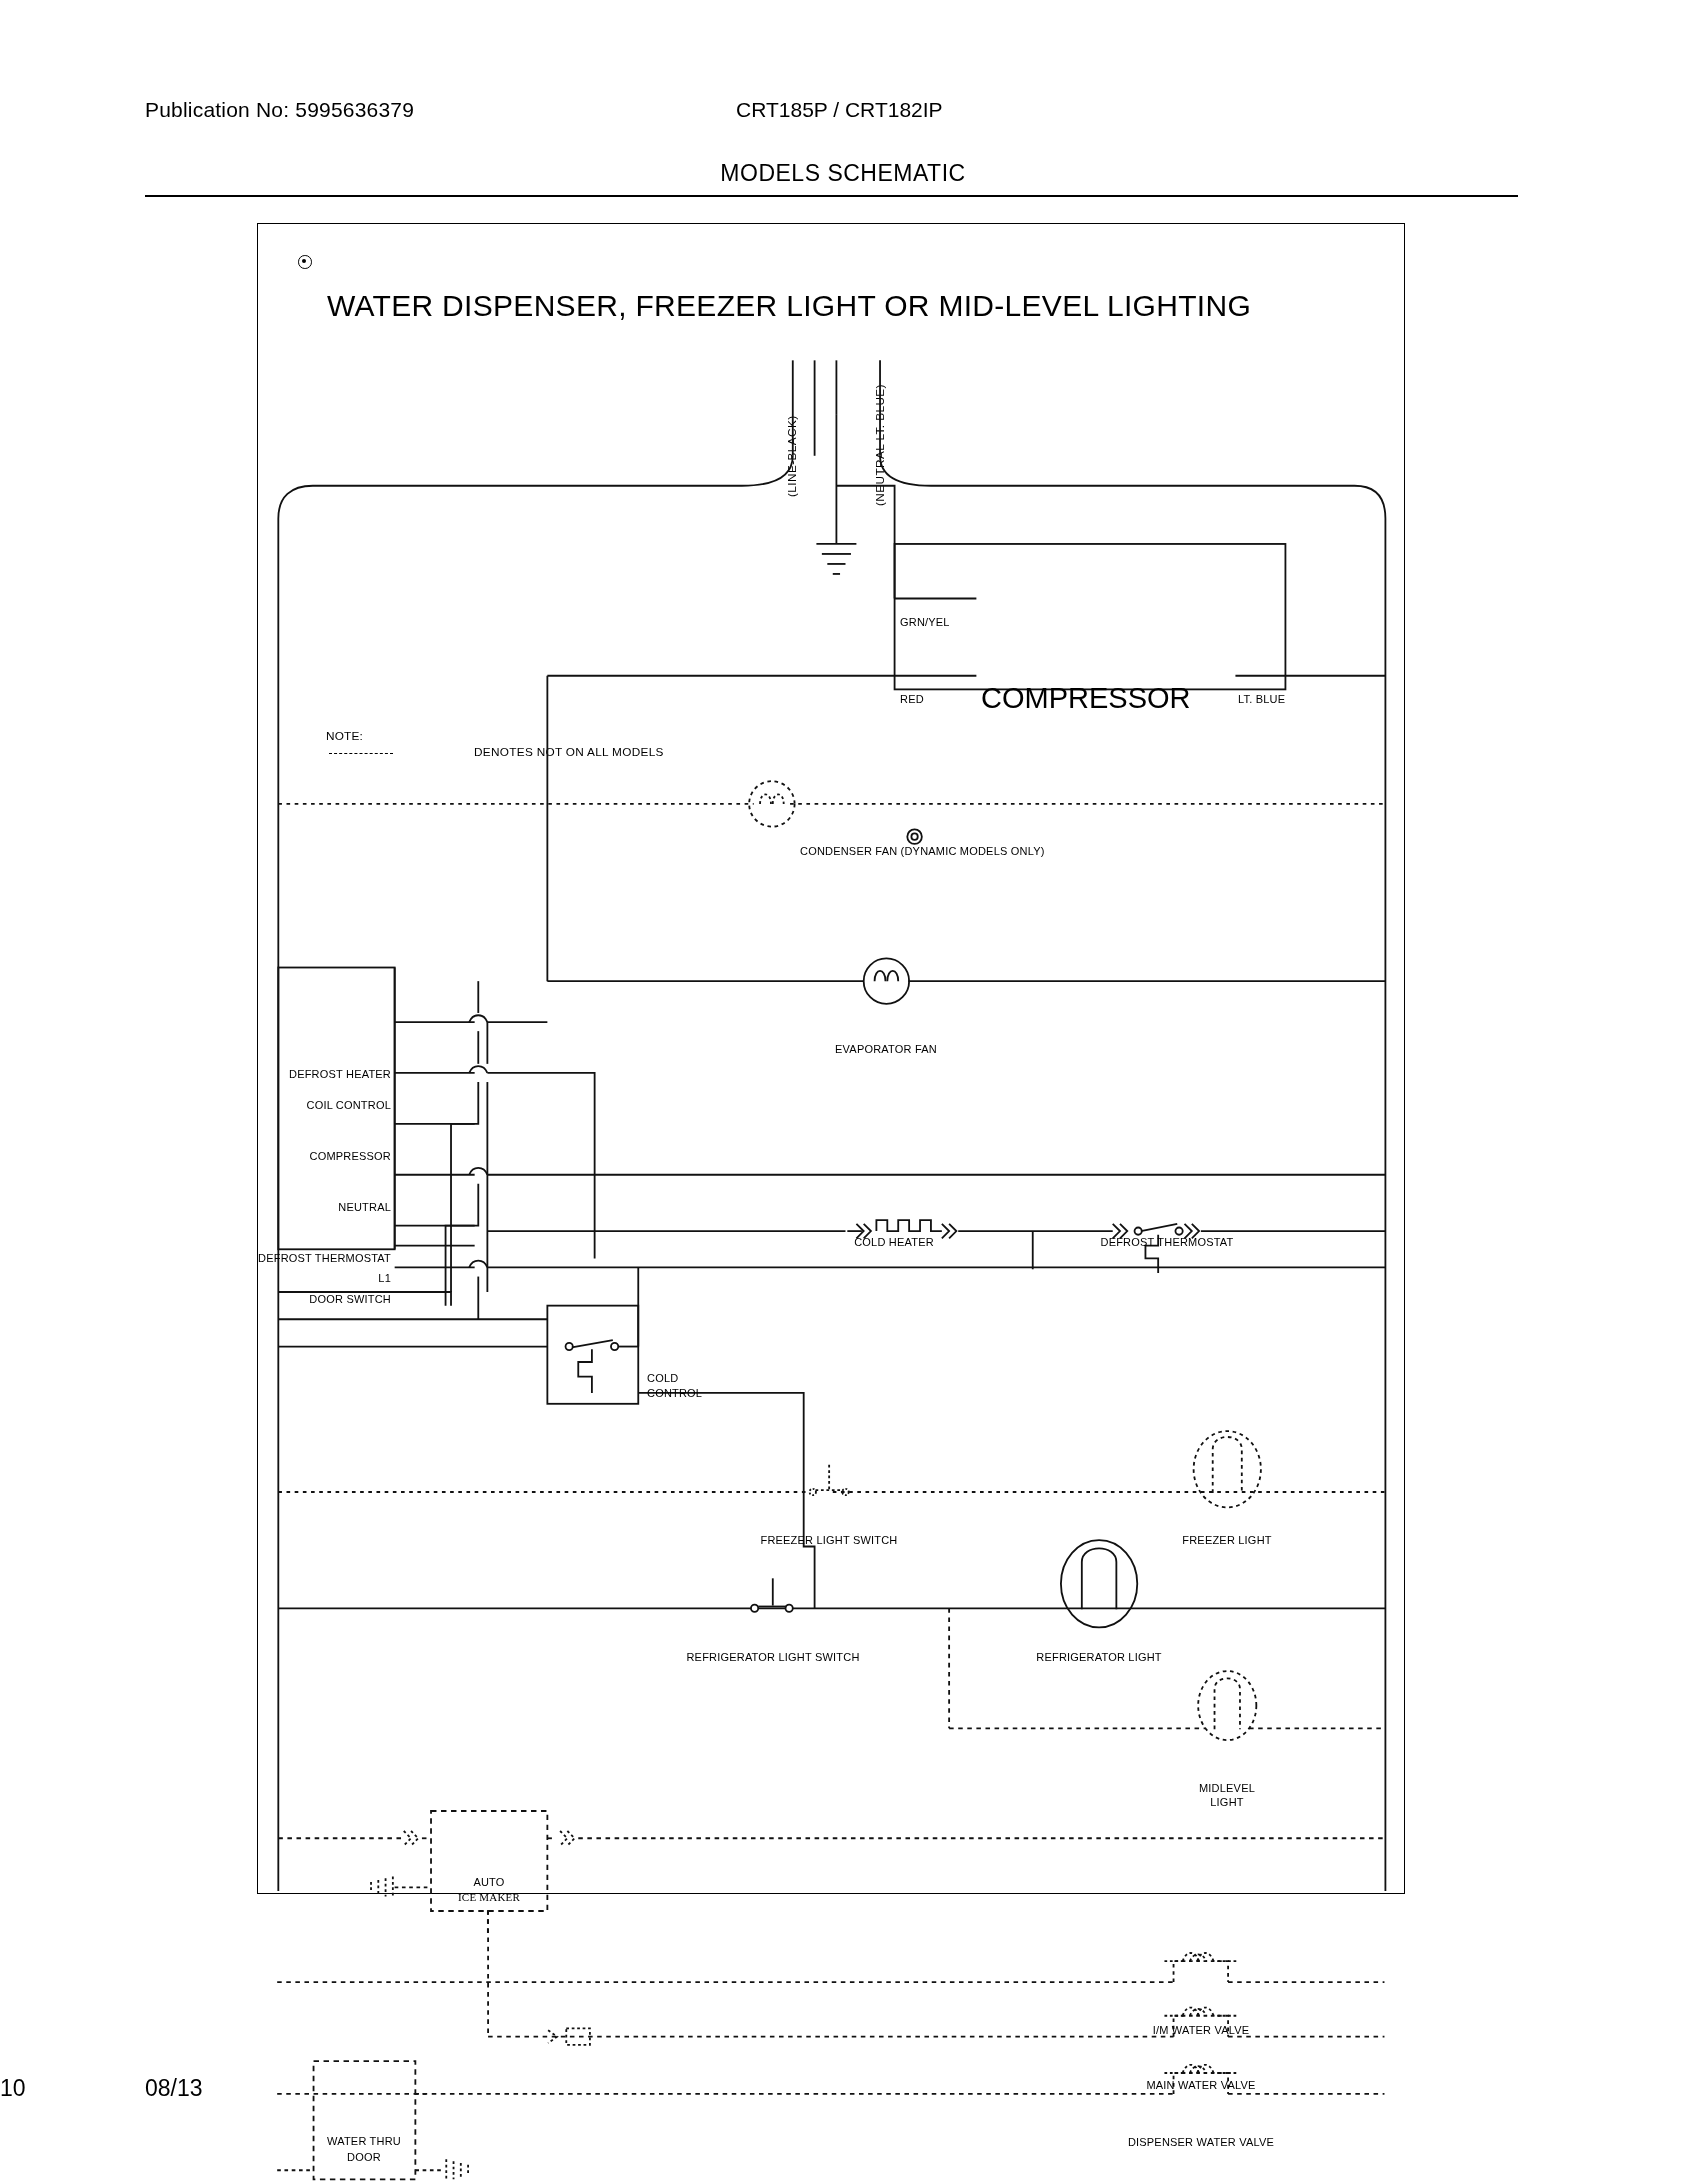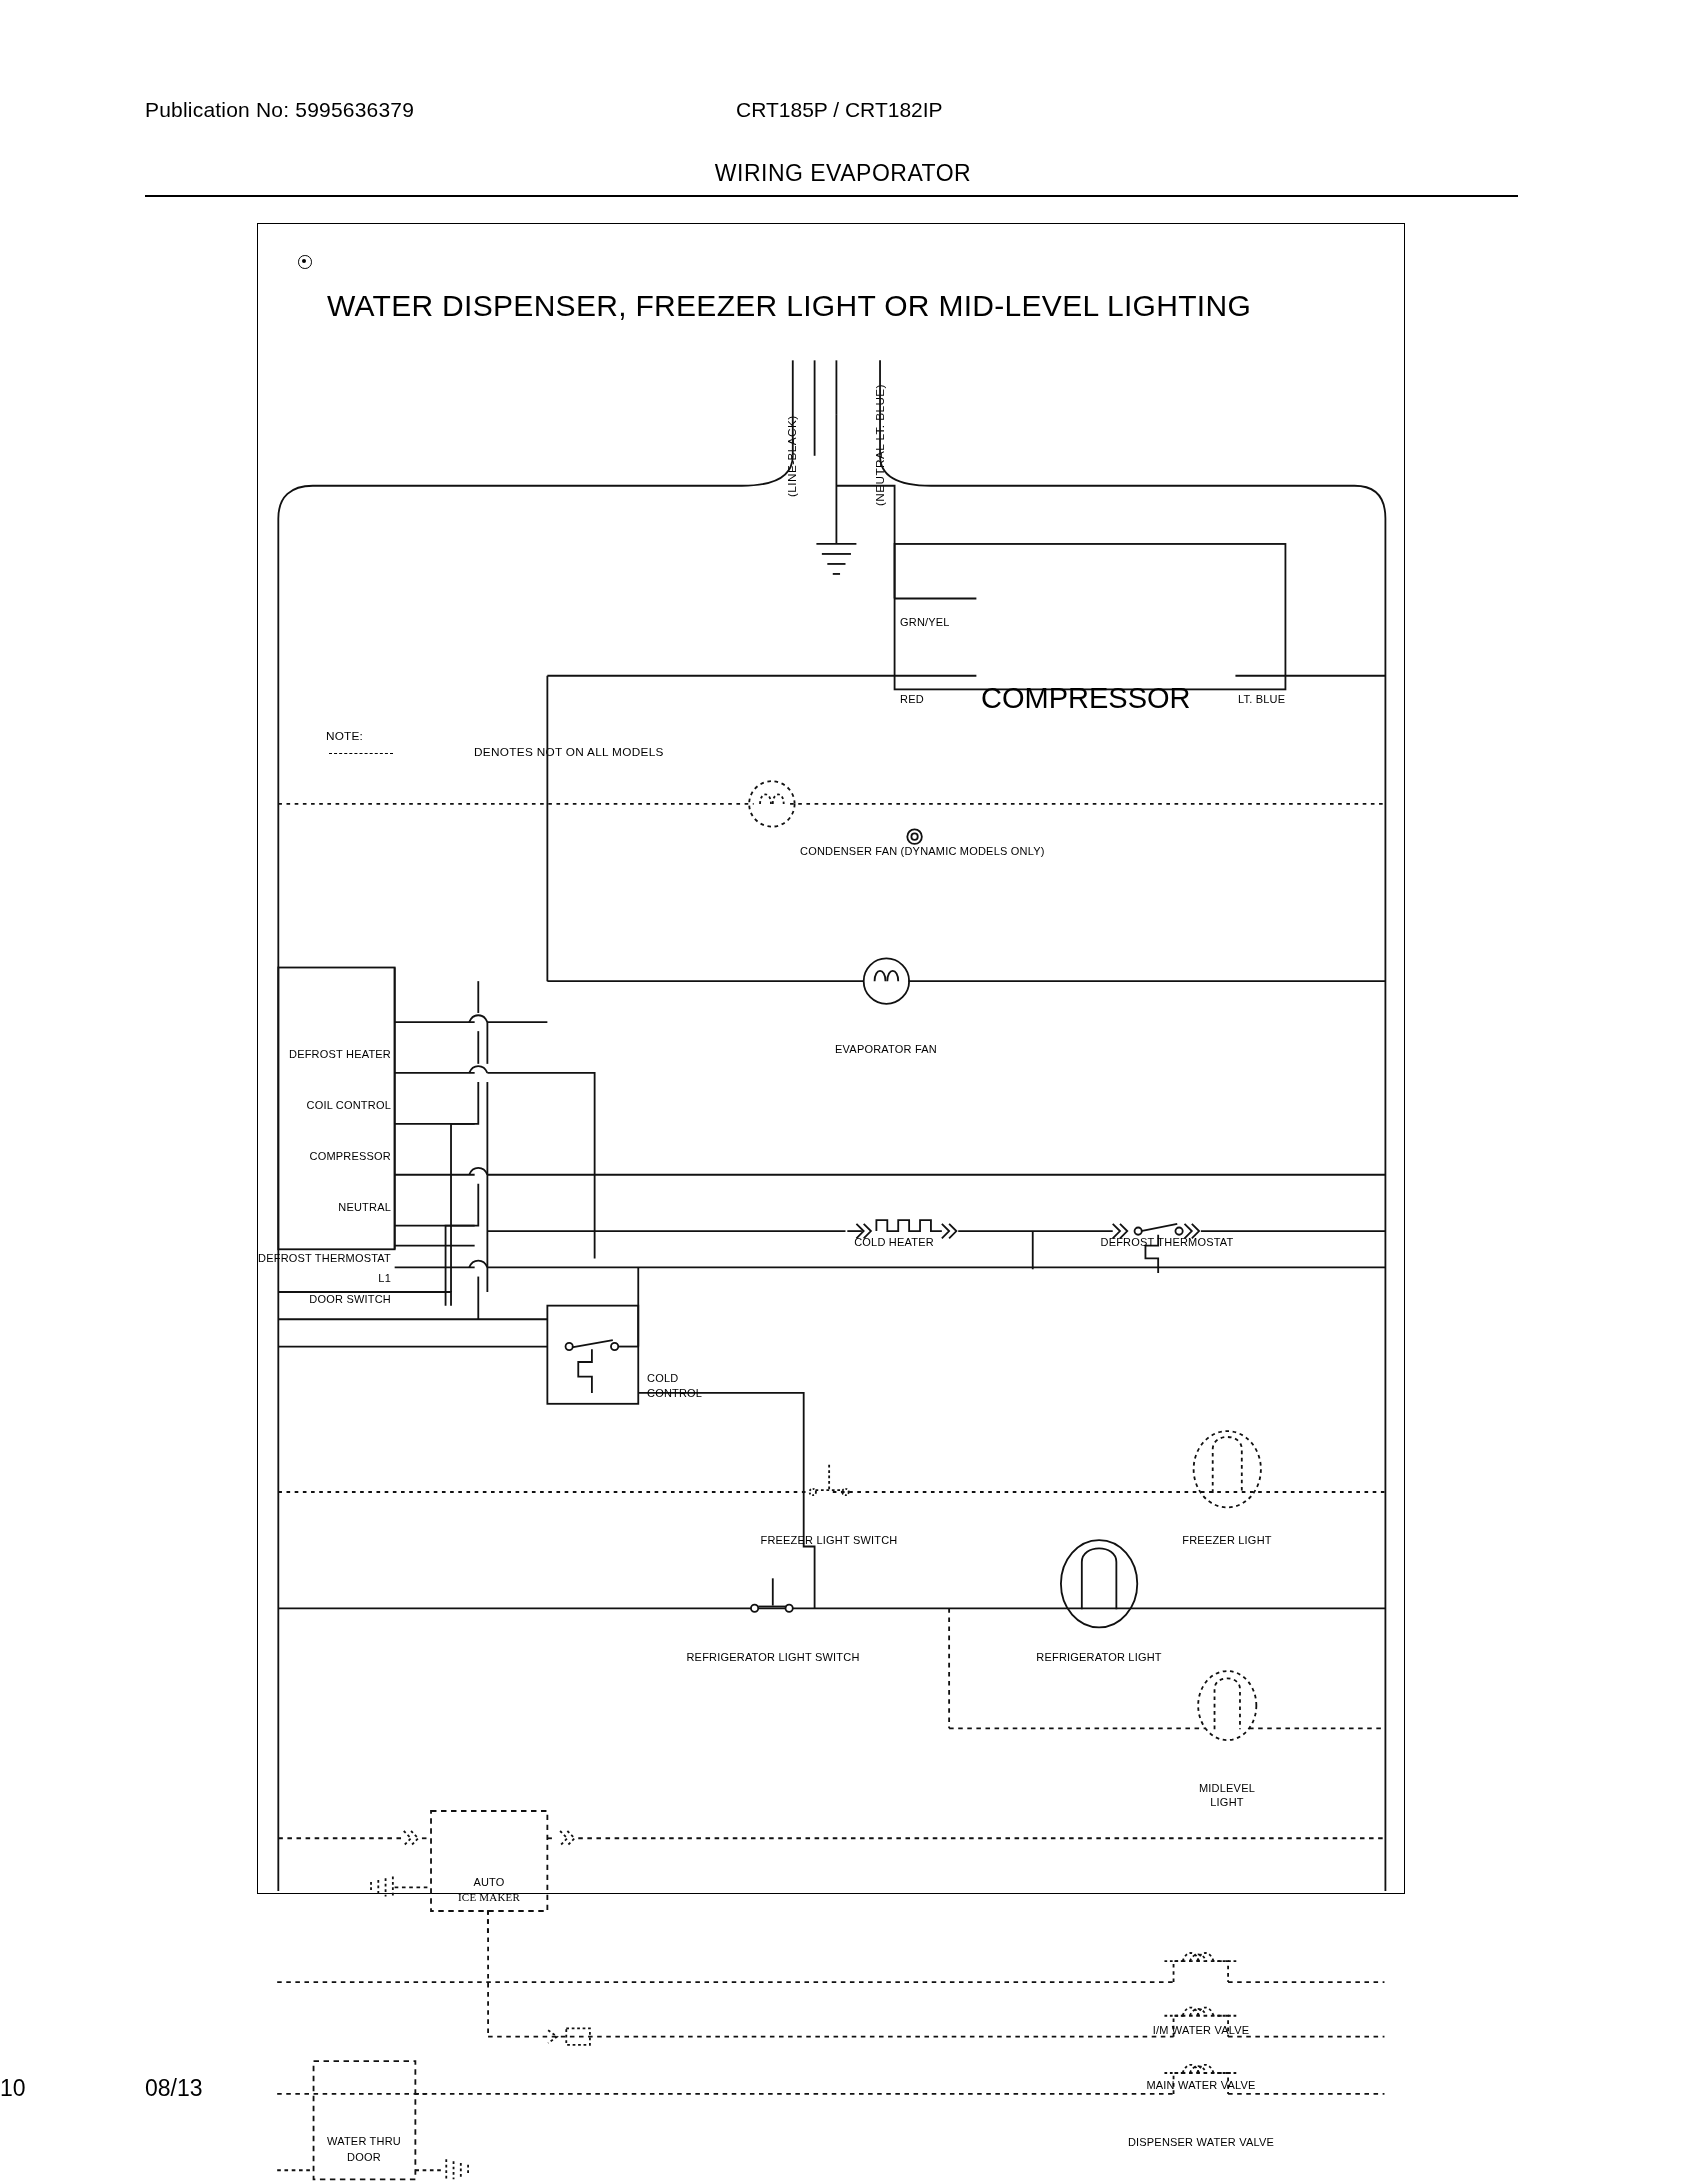--- a/index.html
+++ b/index.html
@@ -158,21 +158,21 @@
     width: 1145px; height: 1667px;
     overflow: visible;
     pointer-events: none;
   }
 </style>
 </head>
 <body>
 
 <div class="hdr-pub">Publication No: 5995636379</div>
 <div class="hdr-model">CRT185P / CRT182IP</div>
-<div class="hdr-title">WIRING EVAPORATOR</div>
+<div class="hdr-title">MODELS SCHEMATIC</div>
 <div class="hdr-rule"></div>
 
 <div id="schematic-frame">
   <div id="schematic-stage">
 
     <div class="title-bullet"></div>
     <div class="diag-title-2">WATER DISPENSER, FREEZER LIGHT OR MID-LEVEL LIGHTING</div>
 
     <div class="note-label">NOTE:</div>
     <div class="note-dash"></div>
@@ -358,21 +358,21 @@
 
     <div class="lbl c" style="left:515px; top:1395px;">REFRIGERATOR LIGHT SWITCH</div>
     <div class="lbl c" style="left:841px; top:1395px;">REFRIGERATOR LIGHT</div>
 
     <div class="lbl c" style="left:969px; top:1526px;">MIDLEVEL</div>
     <div class="lbl c" style="left:969px; top:1540px;">LIGHT</div>
 
     <div class="lbl c" style="left:231px; top:1620px;">AUTO</div>
     <div class="lbl c" style="left:231px; top:1635px;font-family:Liberation Serif, serif;">ICE MAKER</div>
 
-    <div class="lbl r" style="left:133px; top:792px;">DEFROST HEATER</div>
+    <div class="lbl r" style="left:133px; top:812px;">DEFROST HEATER</div>
     <div class="lbl r" style="left:133px; top:843px;">COIL CONTROL</div>
     <div class="lbl r" style="left:133px; top:894px;">COMPRESSOR</div>
     <div class="lbl r" style="left:133px; top:945px;">NEUTRAL</div>
     <div class="lbl r" style="left:133px; top:996px;">DEFROST THERMOSTAT</div>
     <div class="lbl r" style="left:133px; top:1016px;">L1</div>
     <div class="lbl r" style="left:133px; top:1037px;">DOOR SWITCH</div>
 
   </div>
 </div>
 

